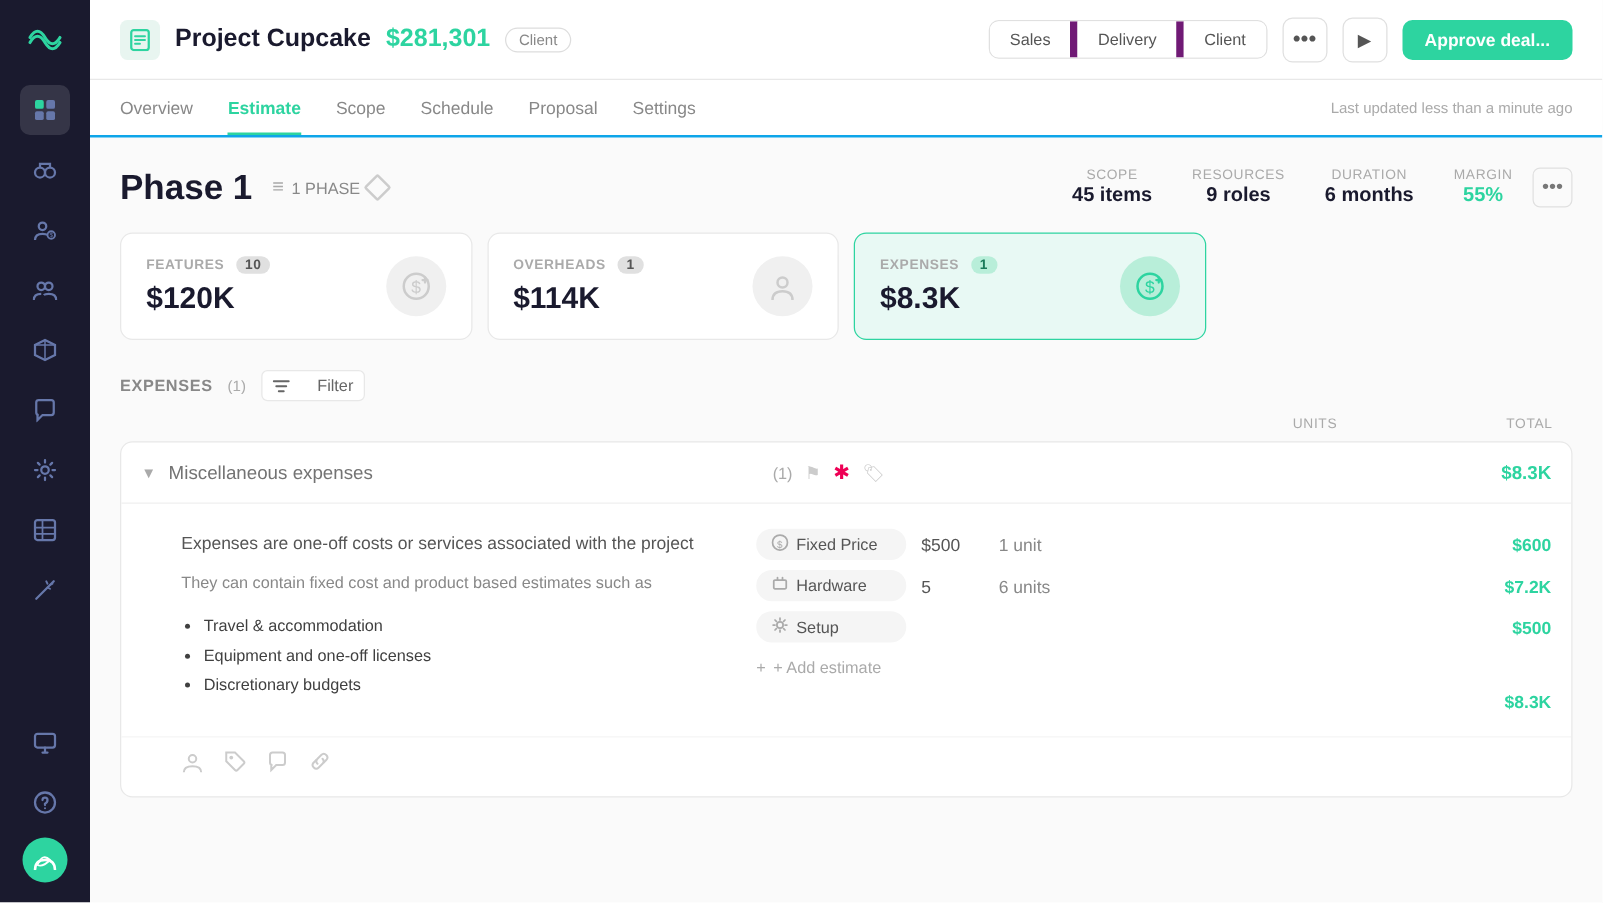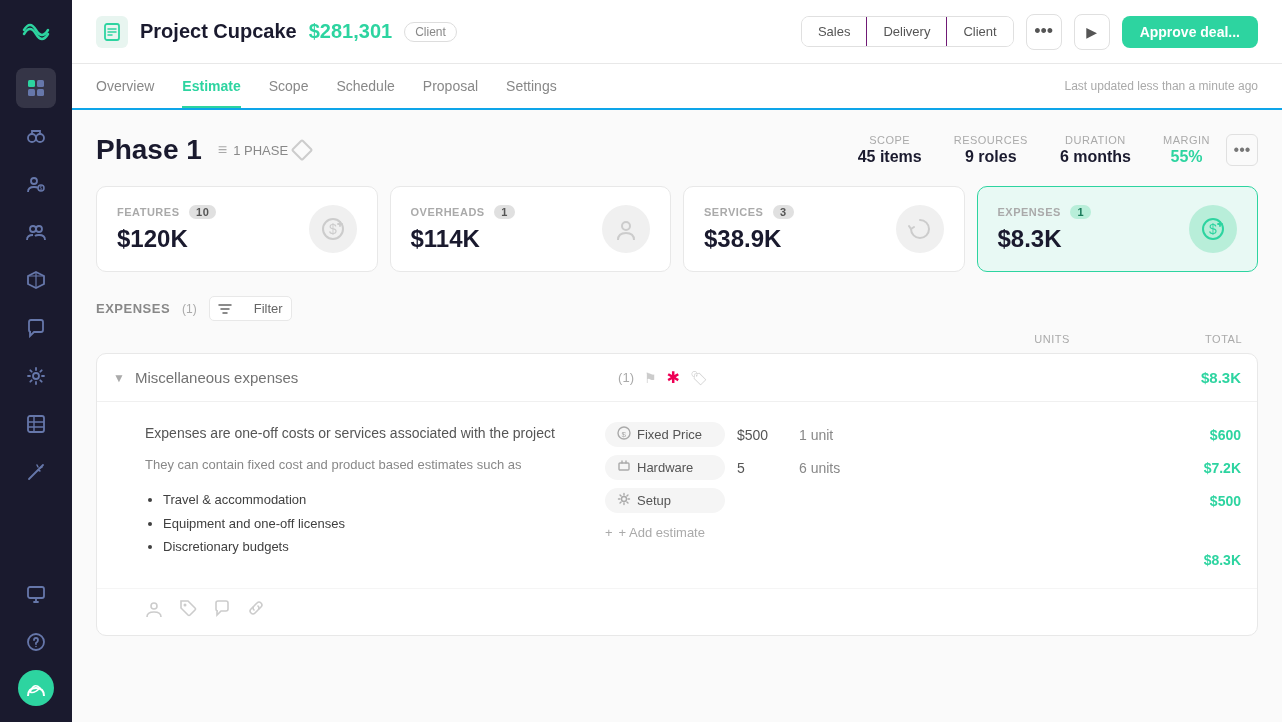--- a/index.html
+++ b/index.html
@@ -73,21 +73,21 @@
     }
     .header-spacer { flex: 1; }
     .header-tabs {
       display: flex; border: 1px solid #e0e0e0; border-radius: 8px; overflow: hidden;
     }
     .header-tab {
       padding: 7px 16px;
       font-size: 13px; color: #555;
       cursor: pointer;
       background: #fff;
-      border-right: 1px solid #701a75;
+      border-right: 6px solid #701a75;
     }
     .header-tab:last-child { border-right: none; }
     .header-more {
       width: 36px; height: 36px;
       border: 1px solid #e0e0e0; border-radius: 8px;
       display: flex; align-items: center; justify-content: center;
       cursor: pointer; font-size: 18px; color: #555;
     }
     .header-play {
       width: 36px; height: 36px;
@@ -463,35 +463,20 @@
           <div class="card-label">
             <span>OVERHEADS</span>
             <span class="card-badge">1</span>
           </div>
           <div class="card-amount">$114K</div>
         </div>
         <div class="card-icon">
           <svg width="26" height="26" viewBox="0 0 26 26" fill="none">
             <circle cx="13" cy="10" r="4" stroke="#ccc" stroke-width="2"></circle>
             <path d="M5 24 Q5 17 13 17 Q21 17 21 24" stroke="#ccc" stroke-width="2" fill="none"></path>
-          </svg>
-        </div>
-      </div>
-      <div class="card">
-        <div class="card-left">
-          <div class="card-label">
-            <span>SERVICES</span>
-            <span class="card-badge">3</span>
-          </div>
-          <div class="card-amount">$38.9K</div>
-        </div>
-        <div class="card-icon">
-          <svg width="26" height="26" viewBox="0 0 26 26" fill="none">
-            <path d="M13 4 A9 9 0 1 1 4 13" stroke="#ccc" stroke-width="2" fill="none" stroke-linecap="round"></path>
-            <polyline points="2,10 4,13 7,11" stroke="#ccc" stroke-width="2" fill="none" stroke-linecap="round" stroke-linejoin="round"></polyline>
           </svg>
         </div>
       </div>
       <div class="card active">
         <div class="card-left">
           <div class="card-label">
             <span>EXPENSES</span>
             <span class="card-badge">1</span>
           </div>
           <div class="card-amount">$8.3K</div>

